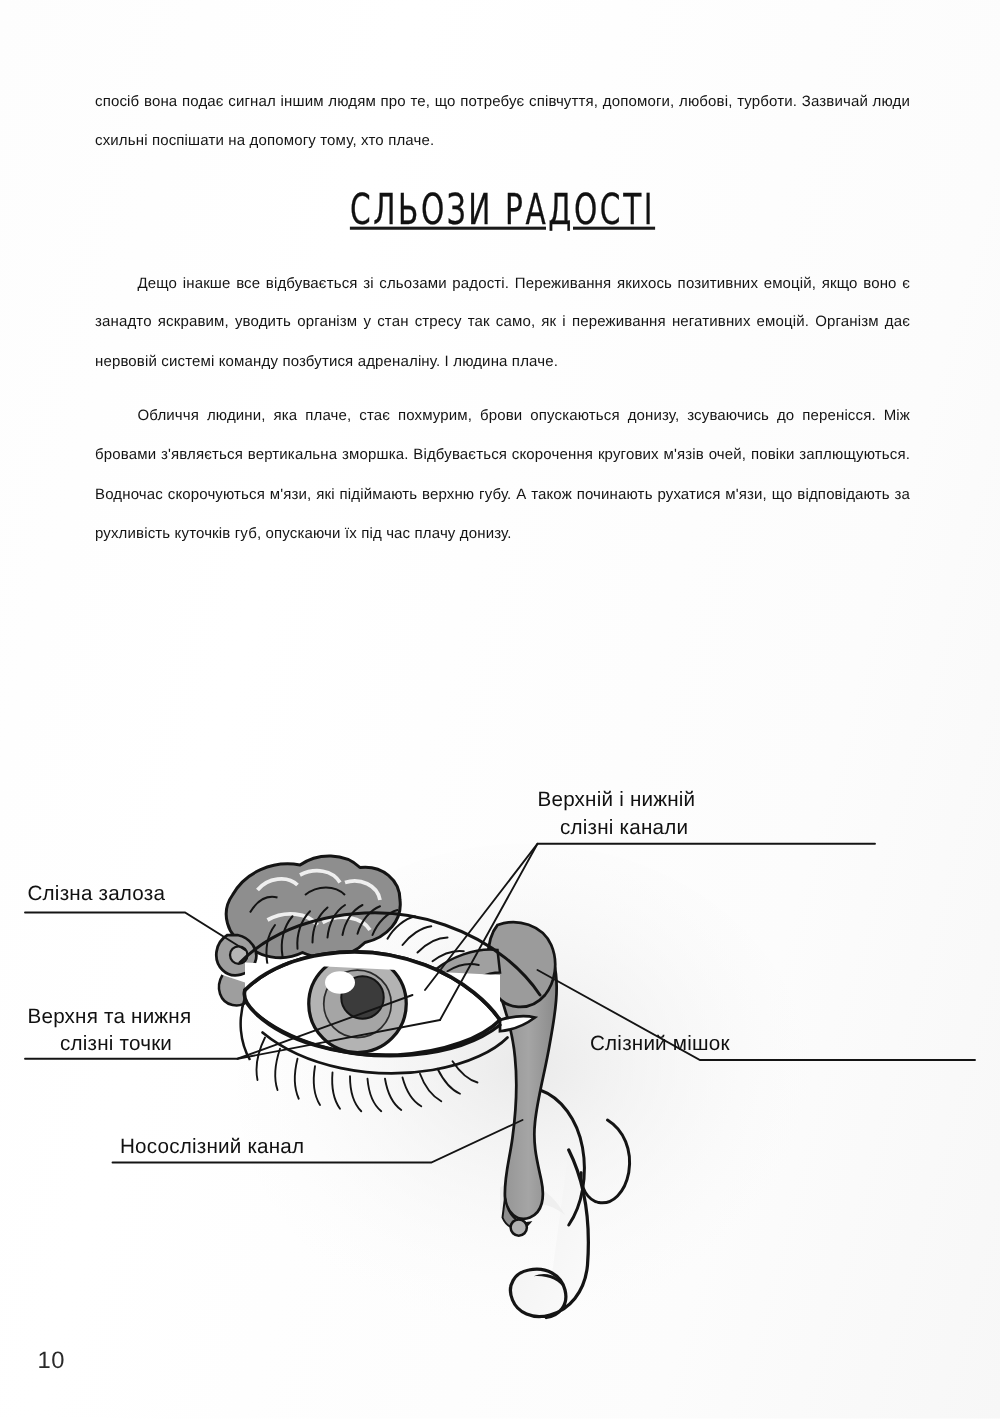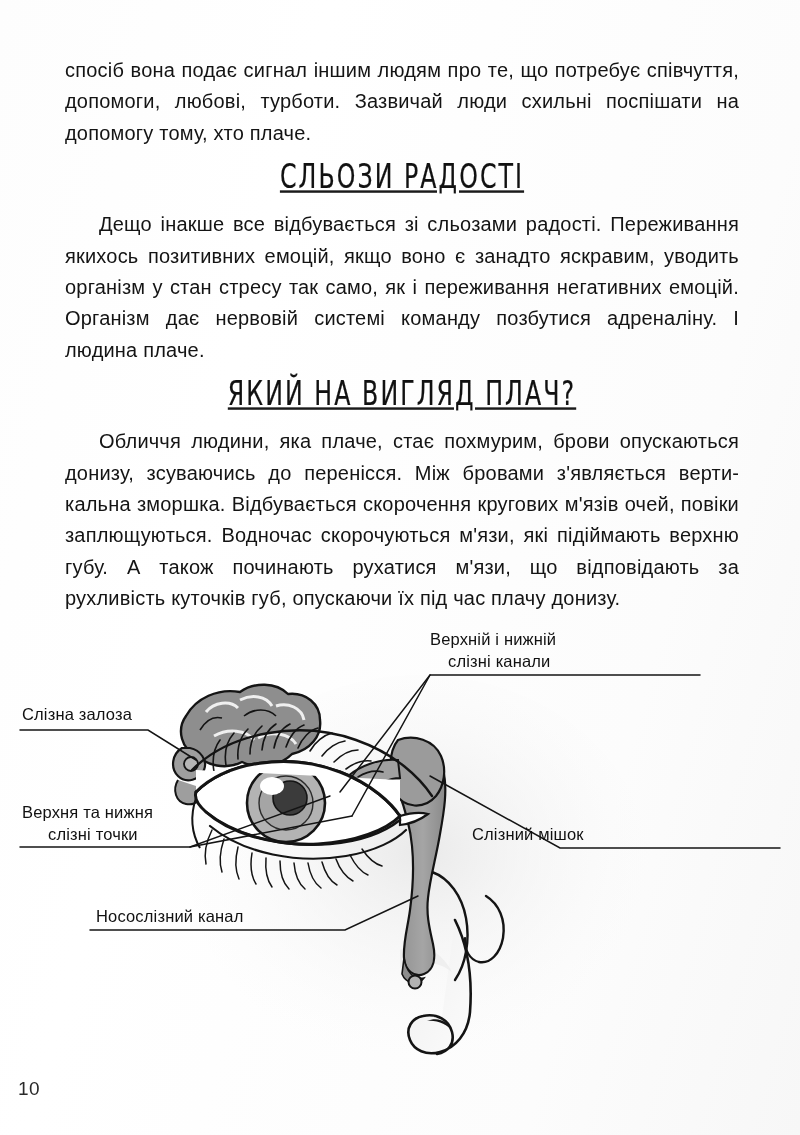--- a/index.html
+++ b/index.html
@@ -21,22 +21,22 @@
     height: 1135px;
     background: linear-gradient(105deg,#fdfdfd 0%,#ffffff 30%,#fcfcfc 75%,#f7f7f7 100%);
   }
   .text-col {
     position: absolute;
     left: 64px;
     top: 54px;
     width: 676px;
   }
   p.body {
-    margin: 1px;
-    font-size: 20px;
+    margin: 12px;
+    font-size: 12px;
     line-height: 31.4px;
     text-align: justify;
     text-justify: inter-word;
     letter-spacing: 0.01em;
     color: #141414;
     hyphens: manual;
   }
   p.body.indent {
     text-indent: 34px;
   }
@@ -66,21 +66,21 @@
   .figure svg { display: block; }
   .lbl {
     font-family: "Liberation Sans", sans-serif;
     font-size: 16.5px;
     fill: #111;
     letter-spacing: 0.01em;
   }
 
   .page-number {
     position: absolute;
-    left: 18px;
+    left: 30px;
     top: 1078px;
     font-size: 19px;
     color: #2a2a2a;
     letter-spacing: 0.02em;
     text-align: right;
   }
 </style>
 </head>
 <body>
 
@@ -89,23 +89,20 @@
   <div class="text-col">
 
     <p class="body">спосіб вона подає сигнал іншим людям про те, що потребує співчут­тя, допомоги, любові, турботи. Зазвичай люди схильні поспішати на допомогу тому, хто плаче.</p>
 
     <div class="h-wrap">
       <h2 class="heading">СЛЬОЗИ РАДОСТІ</h2>
     </div>
 
     <p class="body indent">Дещо інакше все відбувається зі сльозами радості. Переживання якихось позитивних емоцій, якщо воно є занадто яскравим, уводить організм у стан стресу так само, як і переживання негативних емо­цій. Організм дає нервовій системі команду позбутися адреналіну. І людина плаче.</p>
 
-    <div class="h-wrap">
-      <h2 class="heading">ЯКИЙ НА ВИГЛЯД ПЛАЧ?</h2>
-    </div>
 
     <p class="body indent">Обличчя людини, яка плаче, стає похмурим, брови опускаються донизу, зсуваючись до перенісся. Між бровами з'являється верти­кальна зморшка. Відбувається скорочення кругових м'язів очей, по­віки заплющуються. Водночас скорочуються м'язи, які підіймають верхню губу. А також починають рухатися м'язи, що відповідають за рухливість куточків губ, опускаючи їх під час плачу донизу.</p>
   </div>
 
   <div class="figure">
     <svg width="800" height="440" viewBox="0 0 800 440" xmlns="http://www.w3.org/2000/svg">
       <defs>
         <radialGradient id="softShade" cx="50%" cy="45%" r="60%">
           <stop offset="0%" stop-color="#e6e6e6" stop-opacity="0.85"></stop>
           <stop offset="100%" stop-color="#ffffff" stop-opacity="0"></stop>

